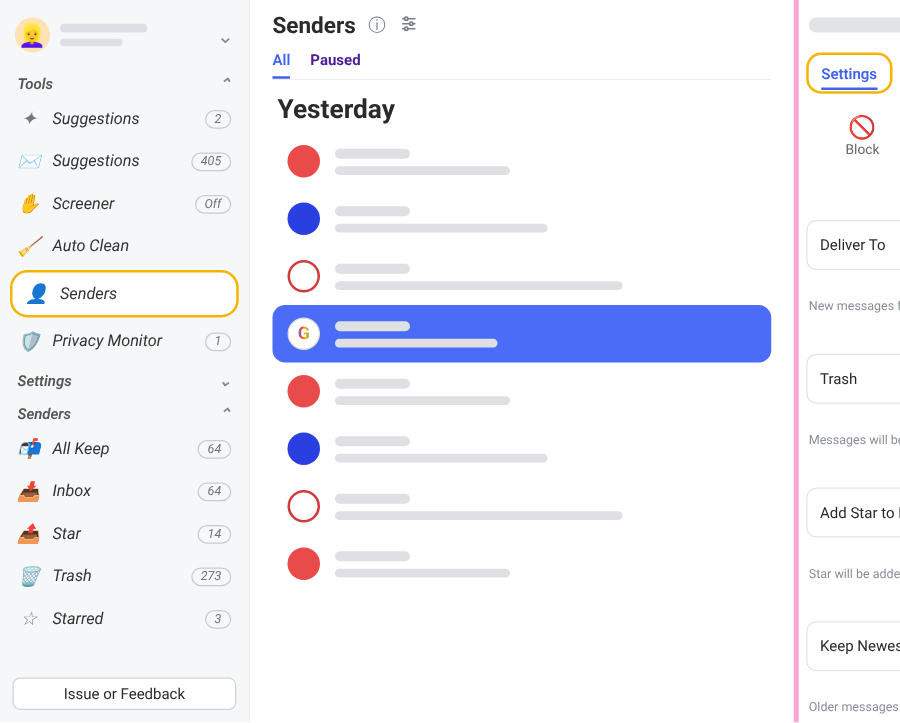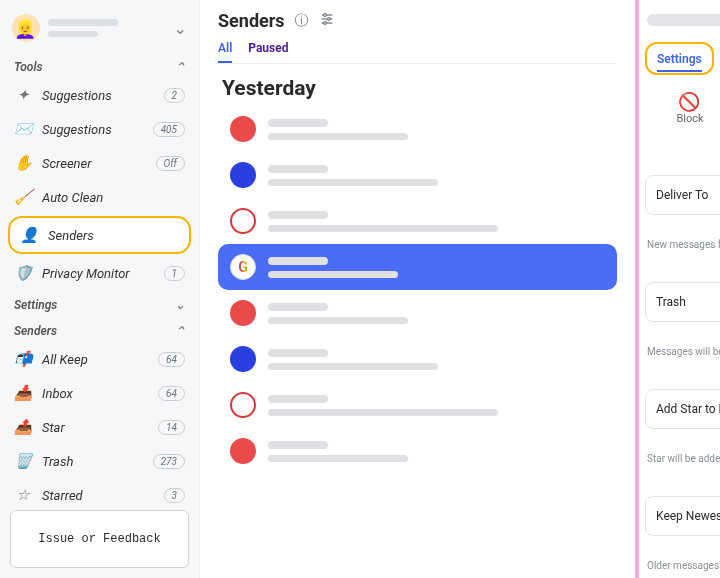--- a/index.html
+++ b/index.html
@@ -19,21 +19,21 @@
   .section-h { display:flex; justify-content:space-between; align-items:center; padding: 8px 14px 4px; font-size:12px; font-weight:600; color:#555; }
   .section-h .chev { font-size:12px; color:#888; }
 
   .tool, .mitem { display:flex; align-items:center; gap:10px; padding: 8px 14px; font-size:13px; color:#333; cursor:pointer; }
   .tool .icon, .mitem .icon { width:18px; text-align:center; color:#777; font-size:15px; }
   .badge { margin-left:auto; font-size:10px; border:1px solid #c8ccd2; color:#6c7480; border-radius:10px; padding:1px 7px; min-width:20px; text-align:center; }
 
   .tool.active { background:#fff; border:2px solid #f5b400; border-radius:14px; margin:2px 8px; padding:8px 10px; }
   .tool.active .icon { color:#4a6cf7; }
 
-  .feedback-btn { margin:auto 10px 10px; border:1px solid #cfd3d9; background:#fff; border-radius:6px; padding:21px 0; font-size:12px; text-align:center; cursor:pointer;font-family:Liberation Mono, monospace; }
+  .feedback-btn { margin:auto 10px 10px; border:1px solid #cfd3d9; background:#fff; border-radius:6px; padding:5px 0; font-size:12px; text-align:center; cursor:pointer; }
 
   
   .main { flex:1; padding: 10px 18px; overflow:hidden; position:relative; }
   .main-head { display:flex; align-items:center; gap:10px; }
   .title { font-size:18px; font-weight:700; }
   .iconbtn { color:#7a7f87; font-size:14px; cursor:pointer; }
   .tabs { display:flex; gap:16px; margin-top:6px; border-bottom:1px solid #eee; }
   .tab { font-size:12px; padding:4px 0 6px; color:#4c1d95; cursor:pointer;font-weight:bold; }
   .tab.active { color:#3e63ef; border-bottom:2px solid #3e63ef; font-weight:600; }
   .group-h { font-size:21px; font-weight:700; margin:12px 0 6px 4px; }

